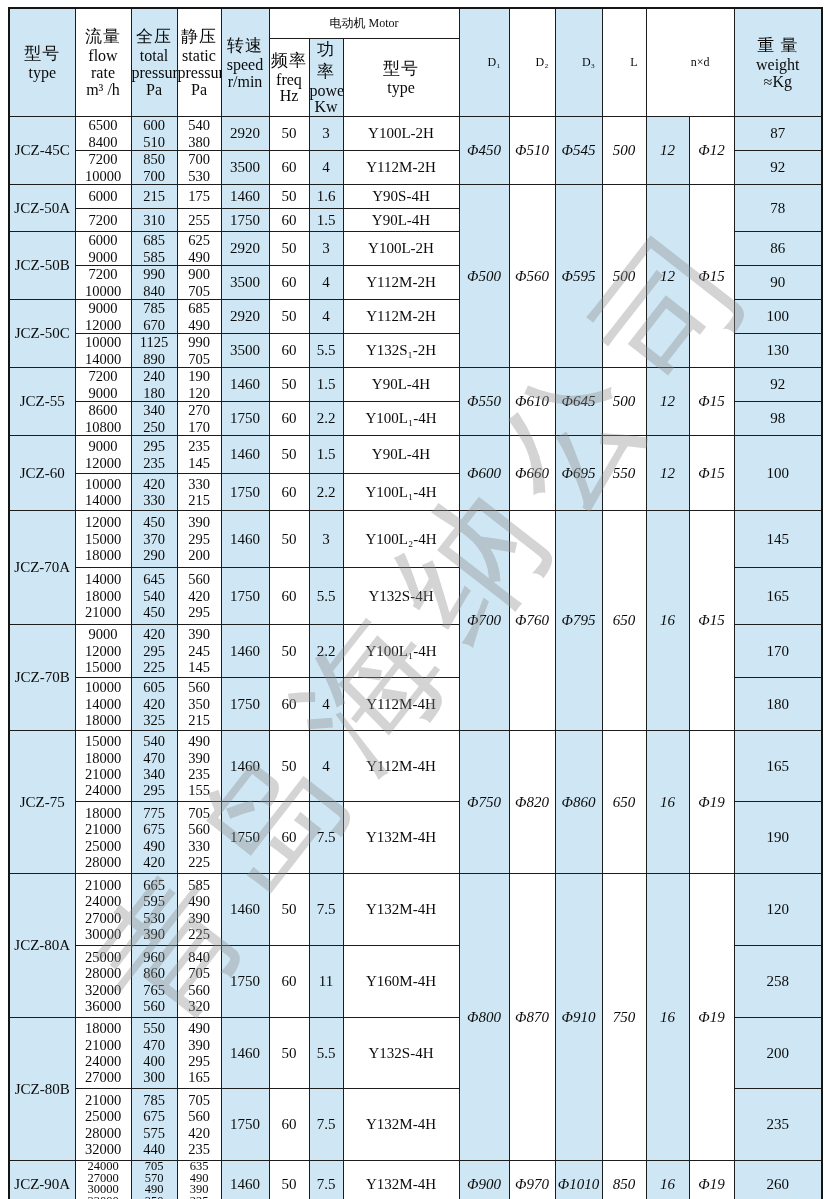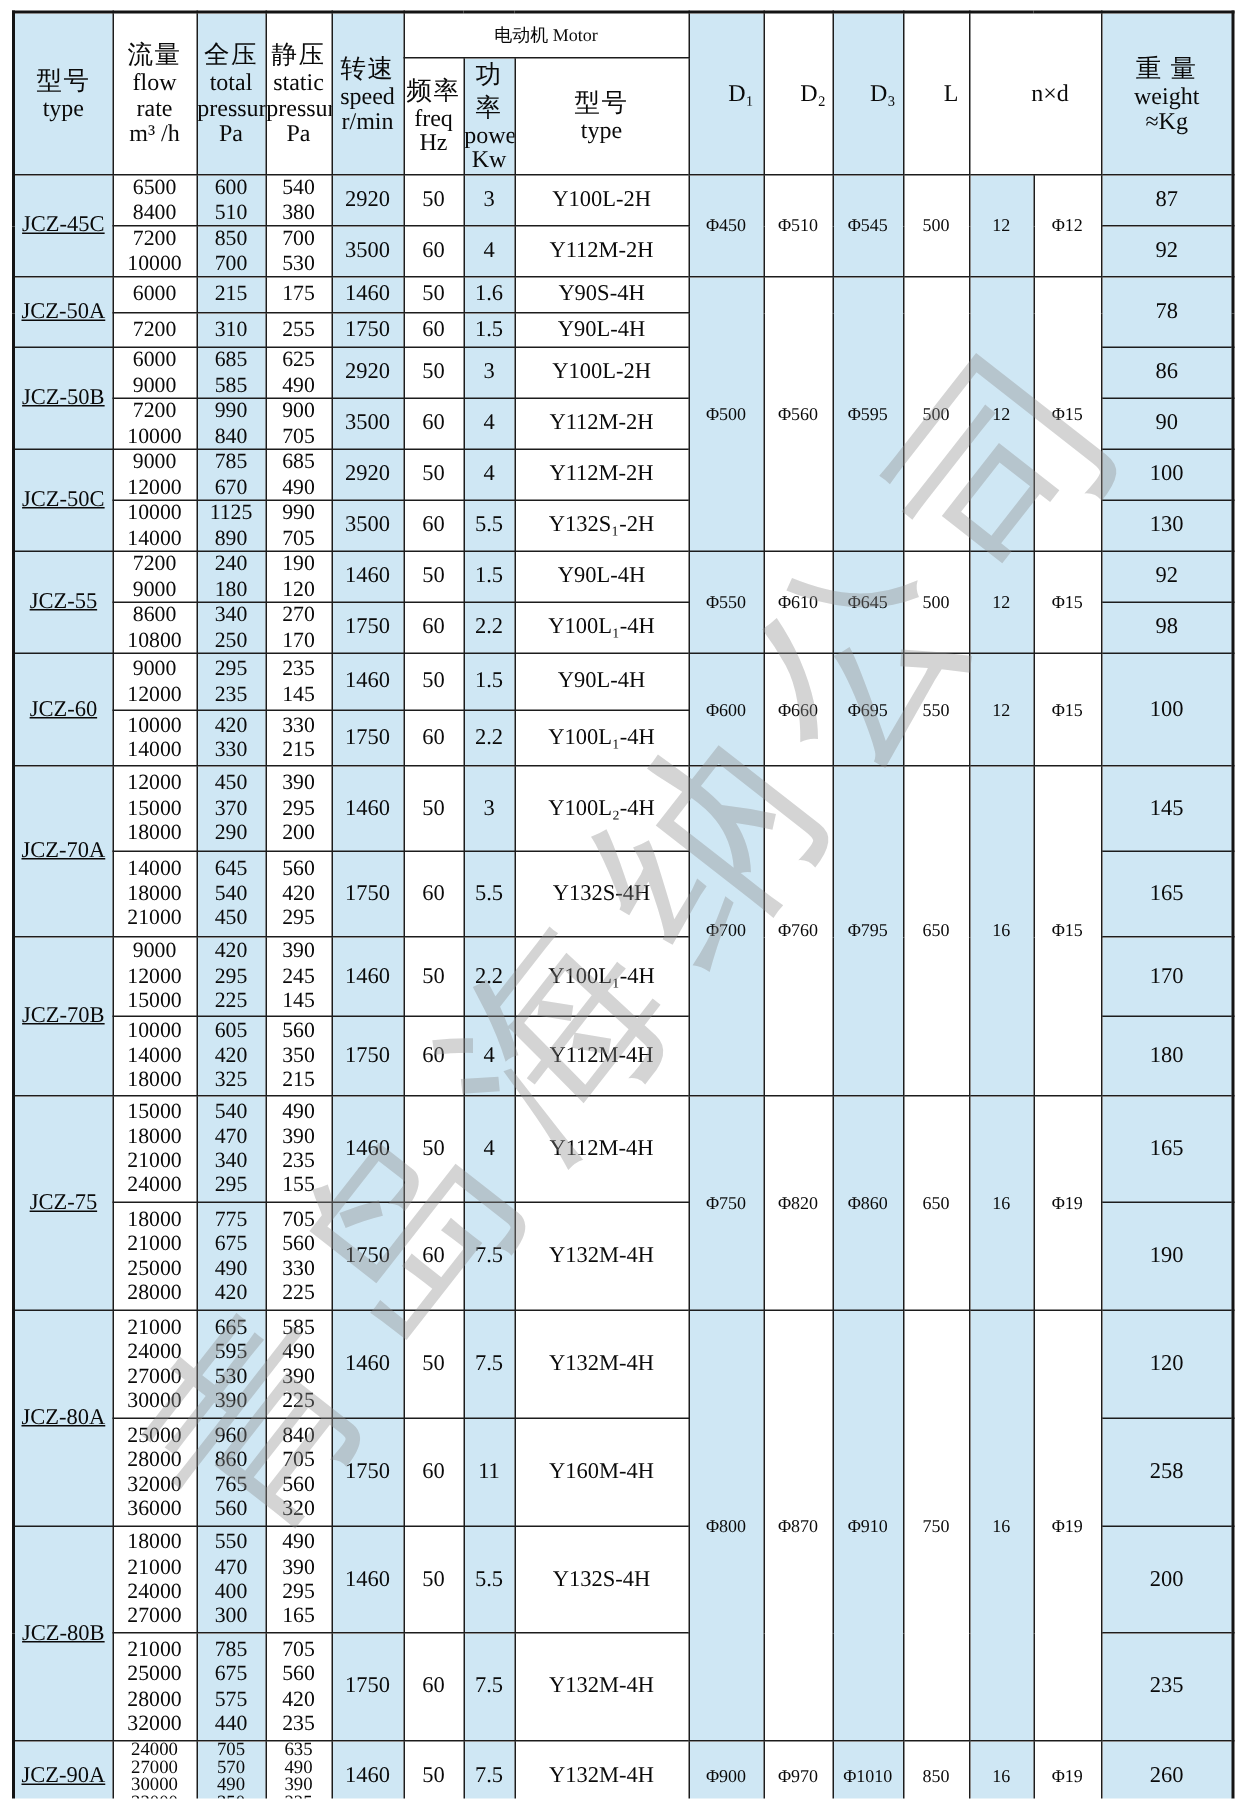--- a/index.html
+++ b/index.html
@@ -9,27 +9,27 @@
   }
   .wrap{position:absolute;left:8px;top:7px;}
   table{border-collapse:collapse;table-layout:fixed;width:814px;border:2px solid #141414;}
   th,td{
     border:1.6px solid #1c1c1c;padding:0;text-align:center;vertical-align:middle;
     font-weight:normal;color:#0a0a0a;overflow:hidden;
   }
   .b{background:#cfe7f4;}
   .hz{display:block;font-size:17px;line-height:1.3;letter-spacing:1px;}
   .he{display:block;font-size:16px;line-height:1.05;white-space:pre-line;}
-  .dh{font-size:16px;padding-left:20px;}
+  .dh{font-size:12px;padding-left:20px;}
   .motorhead{font-size:12px;}
   .v{white-space:pre-line;font-size:14.5px;line-height:1.13;}
   .s{font-size:15px;}
   .motor{font-size:15px;margin-left:43px;}
-  .model{font-size:15px;text-decoration:underline;}
-  .dim{font-size:12px;}
+  .model{font-size:15px;}
+  .dim{font-size:15px;font-style:italic;}
   .wt{font-size:15px;}
   tr.tight td.v{font-size:12.5px;line-height:0.92;}
   .watermark{
     position:absolute;left:55px;top:945px;transform:rotate(-52deg);transform-origin:0 0;
     font-family:"Liberation Sans", sans-serif;font-size:140px;letter-spacing:22px;
     color:#8f8f8f;opacity:0.38;white-space:nowrap;pointer-events:none;z-index:3;
   }
 </style>
 </head>
 <body>

